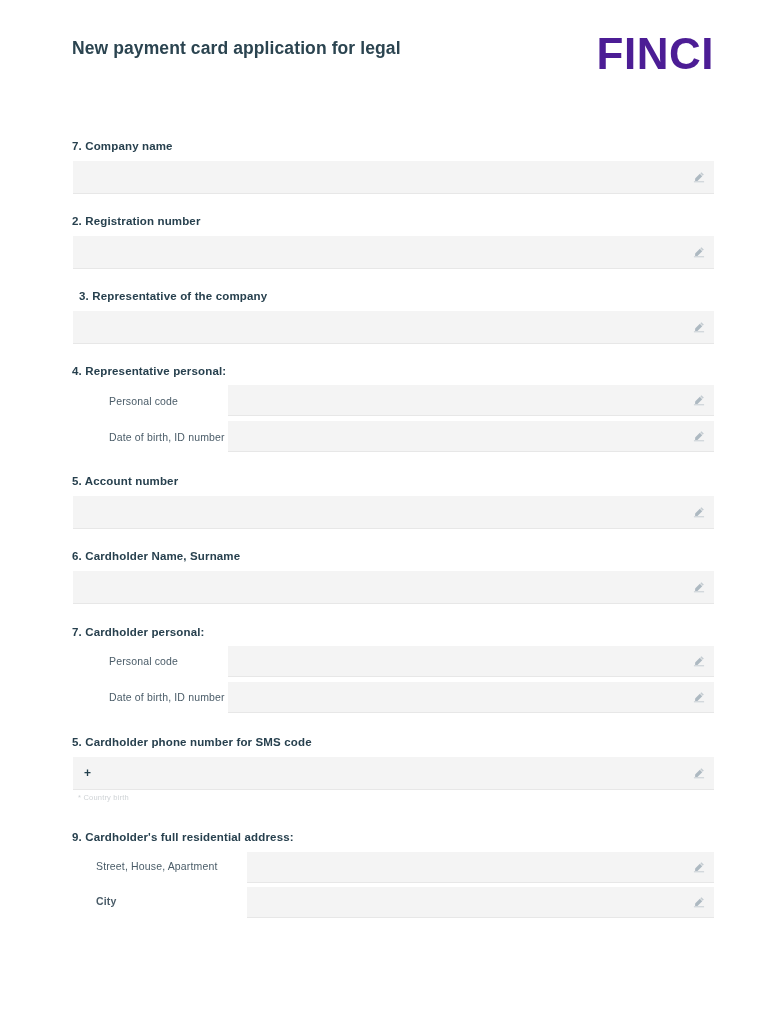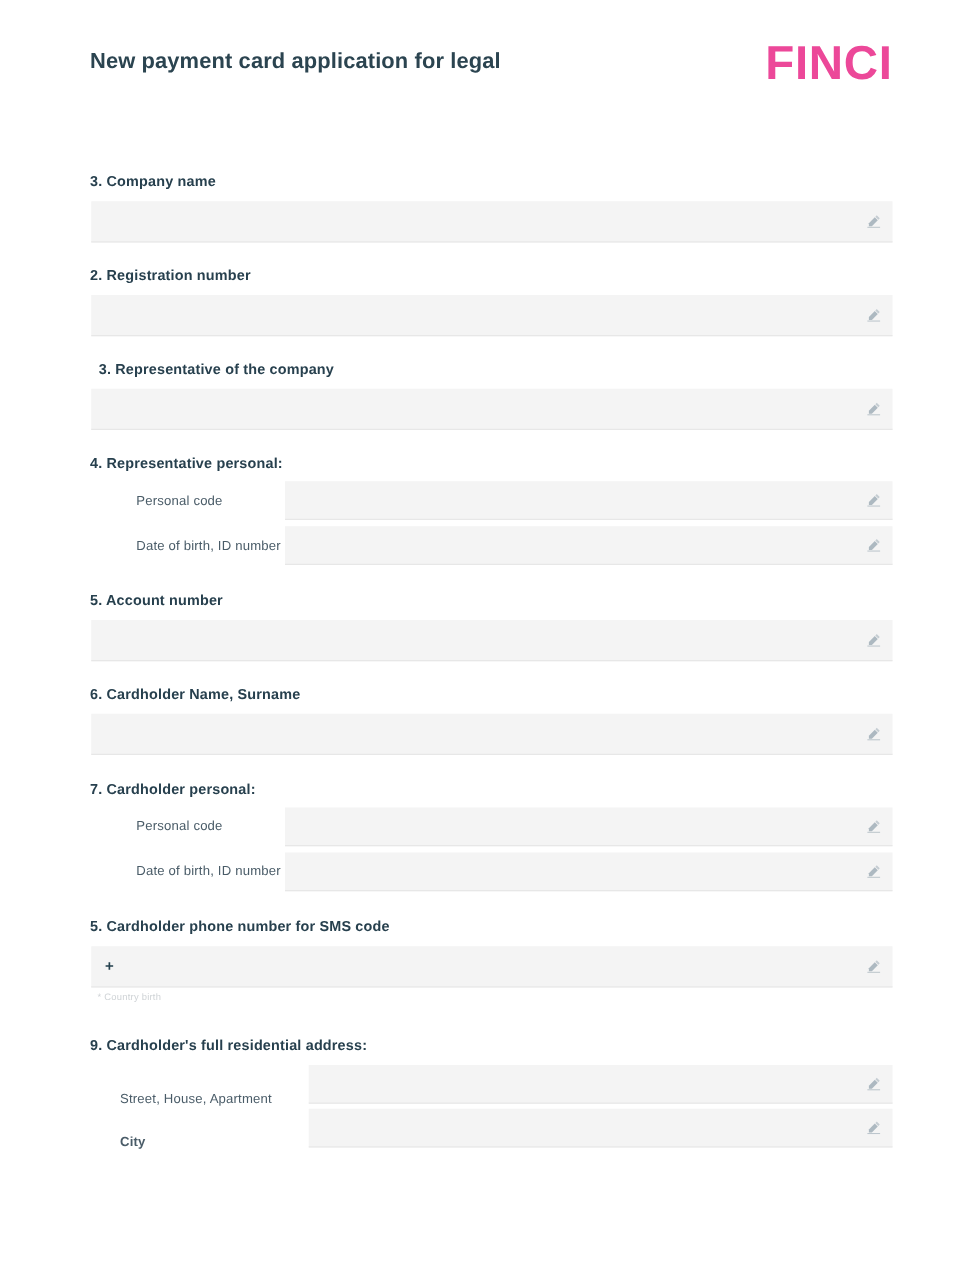--- a/index.html
+++ b/index.html
@@ -40,23 +40,23 @@
     font-size: 17.5px;
     font-weight: 700;
     color: #2b4450;
     letter-spacing: 0.1px;
     white-space: nowrap;
   }
   .brand-logo {
     position: absolute;
     right: 56px;
     top: -6px;
-    font-size: 38px;
+    font-size: 44px;
     font-weight: 700;
-    color: #ec4899;
+    color: #4c1d95;
     letter-spacing: 0.5px;
     line-height: 1;
   }
 
   
   .form-body {
     position: absolute;
     left: 0;
     top: 0;
     width: 770px;
@@ -117,21 +117,21 @@
 
   .sub-label {
     position: absolute;
     font-size: 10.5px;
     font-weight: 400;
     color: #4a5c68;
     letter-spacing: 0.15px;
     white-space: nowrap;
   }
   .sub-label.lvl1 { left: 89px; padding-left: 20px; }
-  .sub-label.lvl2 { left: 96px; margin-top: 13px; }
+  .sub-label.lvl2 { left: 96px; }
 
   .phone-plus {
     position: absolute;
     left: 11px;
     top: 50%;
     transform: translateY(-50%);
     font-size: 12px;
     font-weight: 700;
     color: #23404d;
     line-height: 1;
@@ -182,21 +182,21 @@
 <div class="page">
 
   <div class="doc-header">
     <div class="doc-title">New payment card application for legal</div>
     <div class="brand-logo">FINCI</div>
   </div>
 
   <div class="form-body">
 
     <div class="section" style="top:140px;">
-      <div class="section-title">3. Company name</div>
+      <div class="section-title">7. Company name</div>
       <div class="field full" style="top:21px;">
         <span class="pencil-icon">
           <svg viewBox="0 0 16 16" width="12" height="12" aria-hidden="true">
             <path d="M11.2 1.6l3.2 3.2-1.5 1.5-3.2-3.2z" fill="#c3cbd1"></path>
             <path d="M9.1 3.7l3.2 3.2L6 13.2H2.8v-3.2z" fill="#aab6bf"></path>
             <rect x="1.2" y="13.9" width="13.6" height="1.1" fill="#b9c3ca"></rect>
           </svg>
         </span>
       </div>
     </div>

